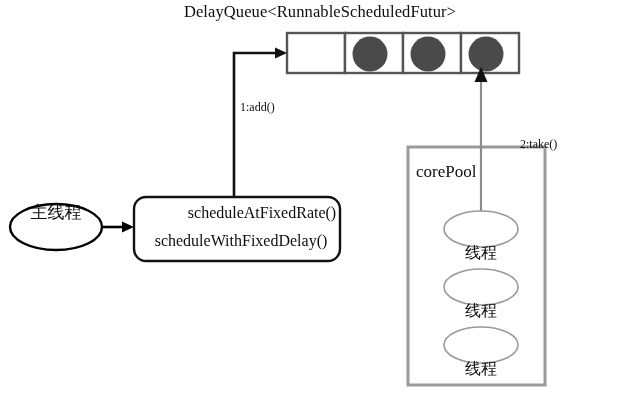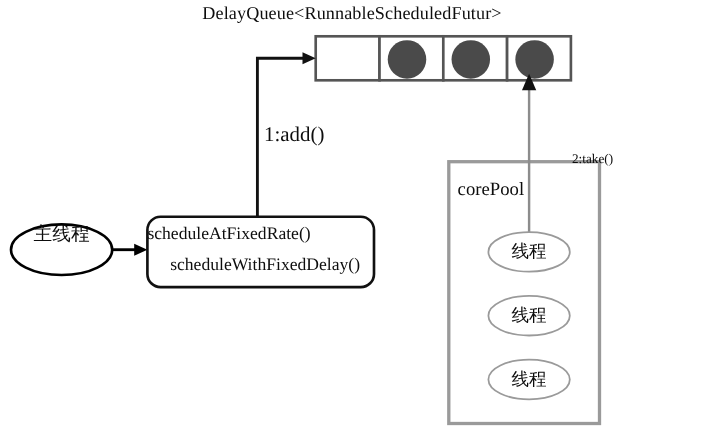--- a/index.html
+++ b/index.html
@@ -40,50 +40,52 @@
     left: 10px;
     top: 201px;
     width: 92px;
     text-align: center;
     font-size: 17px;
   }
   #method-line-1 {
     left: 134px;
     top: 204px;
     width: 206px;
-    text-align: left;
+    text-align: center;
     font-size: 16px;
+    padding-left: 25px;
   }
   #method-line-2 {
     left: 134px;
     top: 232px;
     width: 214px;
     text-align: center;
     font-size: 16px;
   }
   #add-label {
     left: 240px;
-    top: 112px;
-    font-size: 19px;
+    top: 100px;
+    font-size: 12px;
   }
   #take-label {
     left: 520px;
     top: 101px;
     font-size: 12px;
     margin-top: 36px;
   }
   #corepool-label {
     left: 416px;
     top: 162px;
     font-size: 17px;
   }
   .thread-label {
     width: 74px;
     text-align: center;
     font-size: 16px;
+    margin-top: 24px;
   }
   #thread-label-0 { left: 444px; top: 219px; }
   #thread-label-1 { left: 444px; top: 277px; }
   #thread-label-2 { left: 444px; top: 335px; }
 </style>
 </head>
 <body>
 
 <div id="canvas">
 

